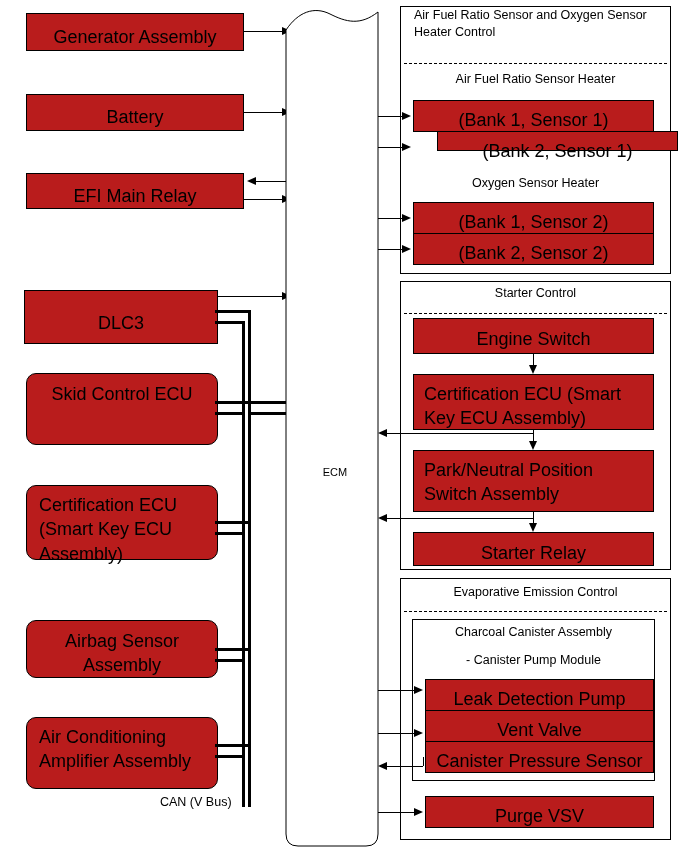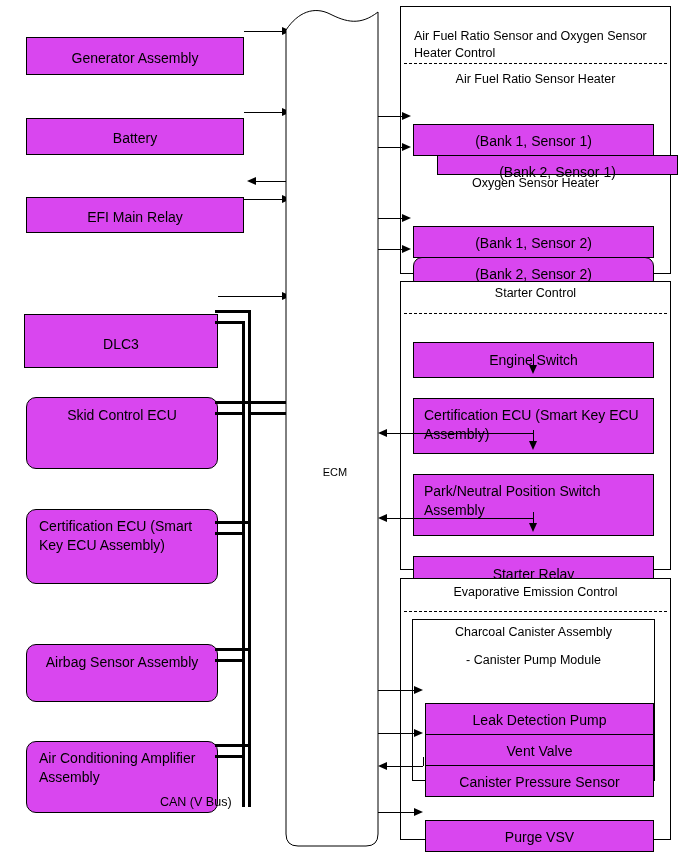--- a/index.html
+++ b/index.html
@@ -12,25 +12,24 @@
     width: 690px;
     height: 854px;
     background: #ffffff;
     font-family: "Liberation Sans", sans-serif;
     overflow: hidden;
   }
   .box {
     position: absolute;
     box-sizing: border-box;
     border: 1px solid #000;
-    background: #d946ef;
-    font-size: 14px;
+    background: #b91c1c;
+    font-size: 18px;
     color: #000;
     line-height: 1.35;
-    margin-top: 24px;
   }
   .box.rounded { border-radius: 10px; }
   .lbl-center {
     position: absolute;
     left: 0; right: 0;
     text-align: center;
   }
   .lbl-left {
     position: absolute;
     text-align: left;
@@ -199,38 +198,38 @@
     <path d="M 6,30 C 18,12 34,6 50,14 C 66,22 80,26 98,12
              L 98,834
              Q 98,846 86,846
              L 18,846
              Q 6,846 6,834
              Z" fill="#ffffff" stroke="#000000" stroke-width="1"></path>
   </svg>
   <div class="ecm-label" style="left:286px; top:466px; width:98px;">ECM</div>
 
   <div class="panel" style="left:400px; top:6px; width:271px; height:268px;"></div>
-  <div class="txt lbl-left" style="left:414px; top:28px; width:250px;">Air Fuel Ratio Sensor and Oxygen Sensor Heater Control</div>
+  <div class="txt lbl-left" style="left:414px; top:7px; width:250px;">Air Fuel Ratio Sensor and Oxygen Sensor Heater Control</div>
   <div class="dash-sep" style="left:404px; top:63px; width:263px;"></div>
 
   <div class="txt lbl-center" style="left:404px; top:71px; width:263px;">Air Fuel Ratio Sensor Heater</div>
 
   <div class="box" style="left:413px; top:100px; width:241px; height:32px;">
     <div class="lbl-center" style="top:7px;">(Bank 1, Sensor 1)</div>
   </div>
   <div class="box" style="left:437px; top:131px; width:241px; height:20px;">
     <div class="lbl-center" style="top:7px;">(Bank 2, Sensor 1)</div>
   </div>
 
   <div class="txt lbl-center" style="left:404px; top:175px; width:263px;">Oxygen Sensor Heater</div>
 
   <div class="box" style="left:413px; top:202px; width:241px; height:32px;">
     <div class="lbl-center" style="top:7px;">(Bank 1, Sensor 2)</div>
   </div>
-  <div class="box" style="left:413px; top:233px; width:241px; height:32px;border-radius:9px;">
+  <div class="box" style="left:413px; top:233px; width:241px; height:32px;">
     <div class="lbl-center" style="top:7px;">(Bank 2, Sensor 2)</div>
   </div>
 
   <div class="line-h" style="left:378px; top:116px; width:27px;"></div>
   <div class="arrow-r" style="left:402px; top:111.5px;"></div>
   <div class="line-v" style="left:378px; top:116px; height:0px;"></div>
 
   <div class="line-h" style="left:378px; top:147px; width:27px;"></div>
   <div class="arrow-r" style="left:402px; top:142.5px;"></div>
 

